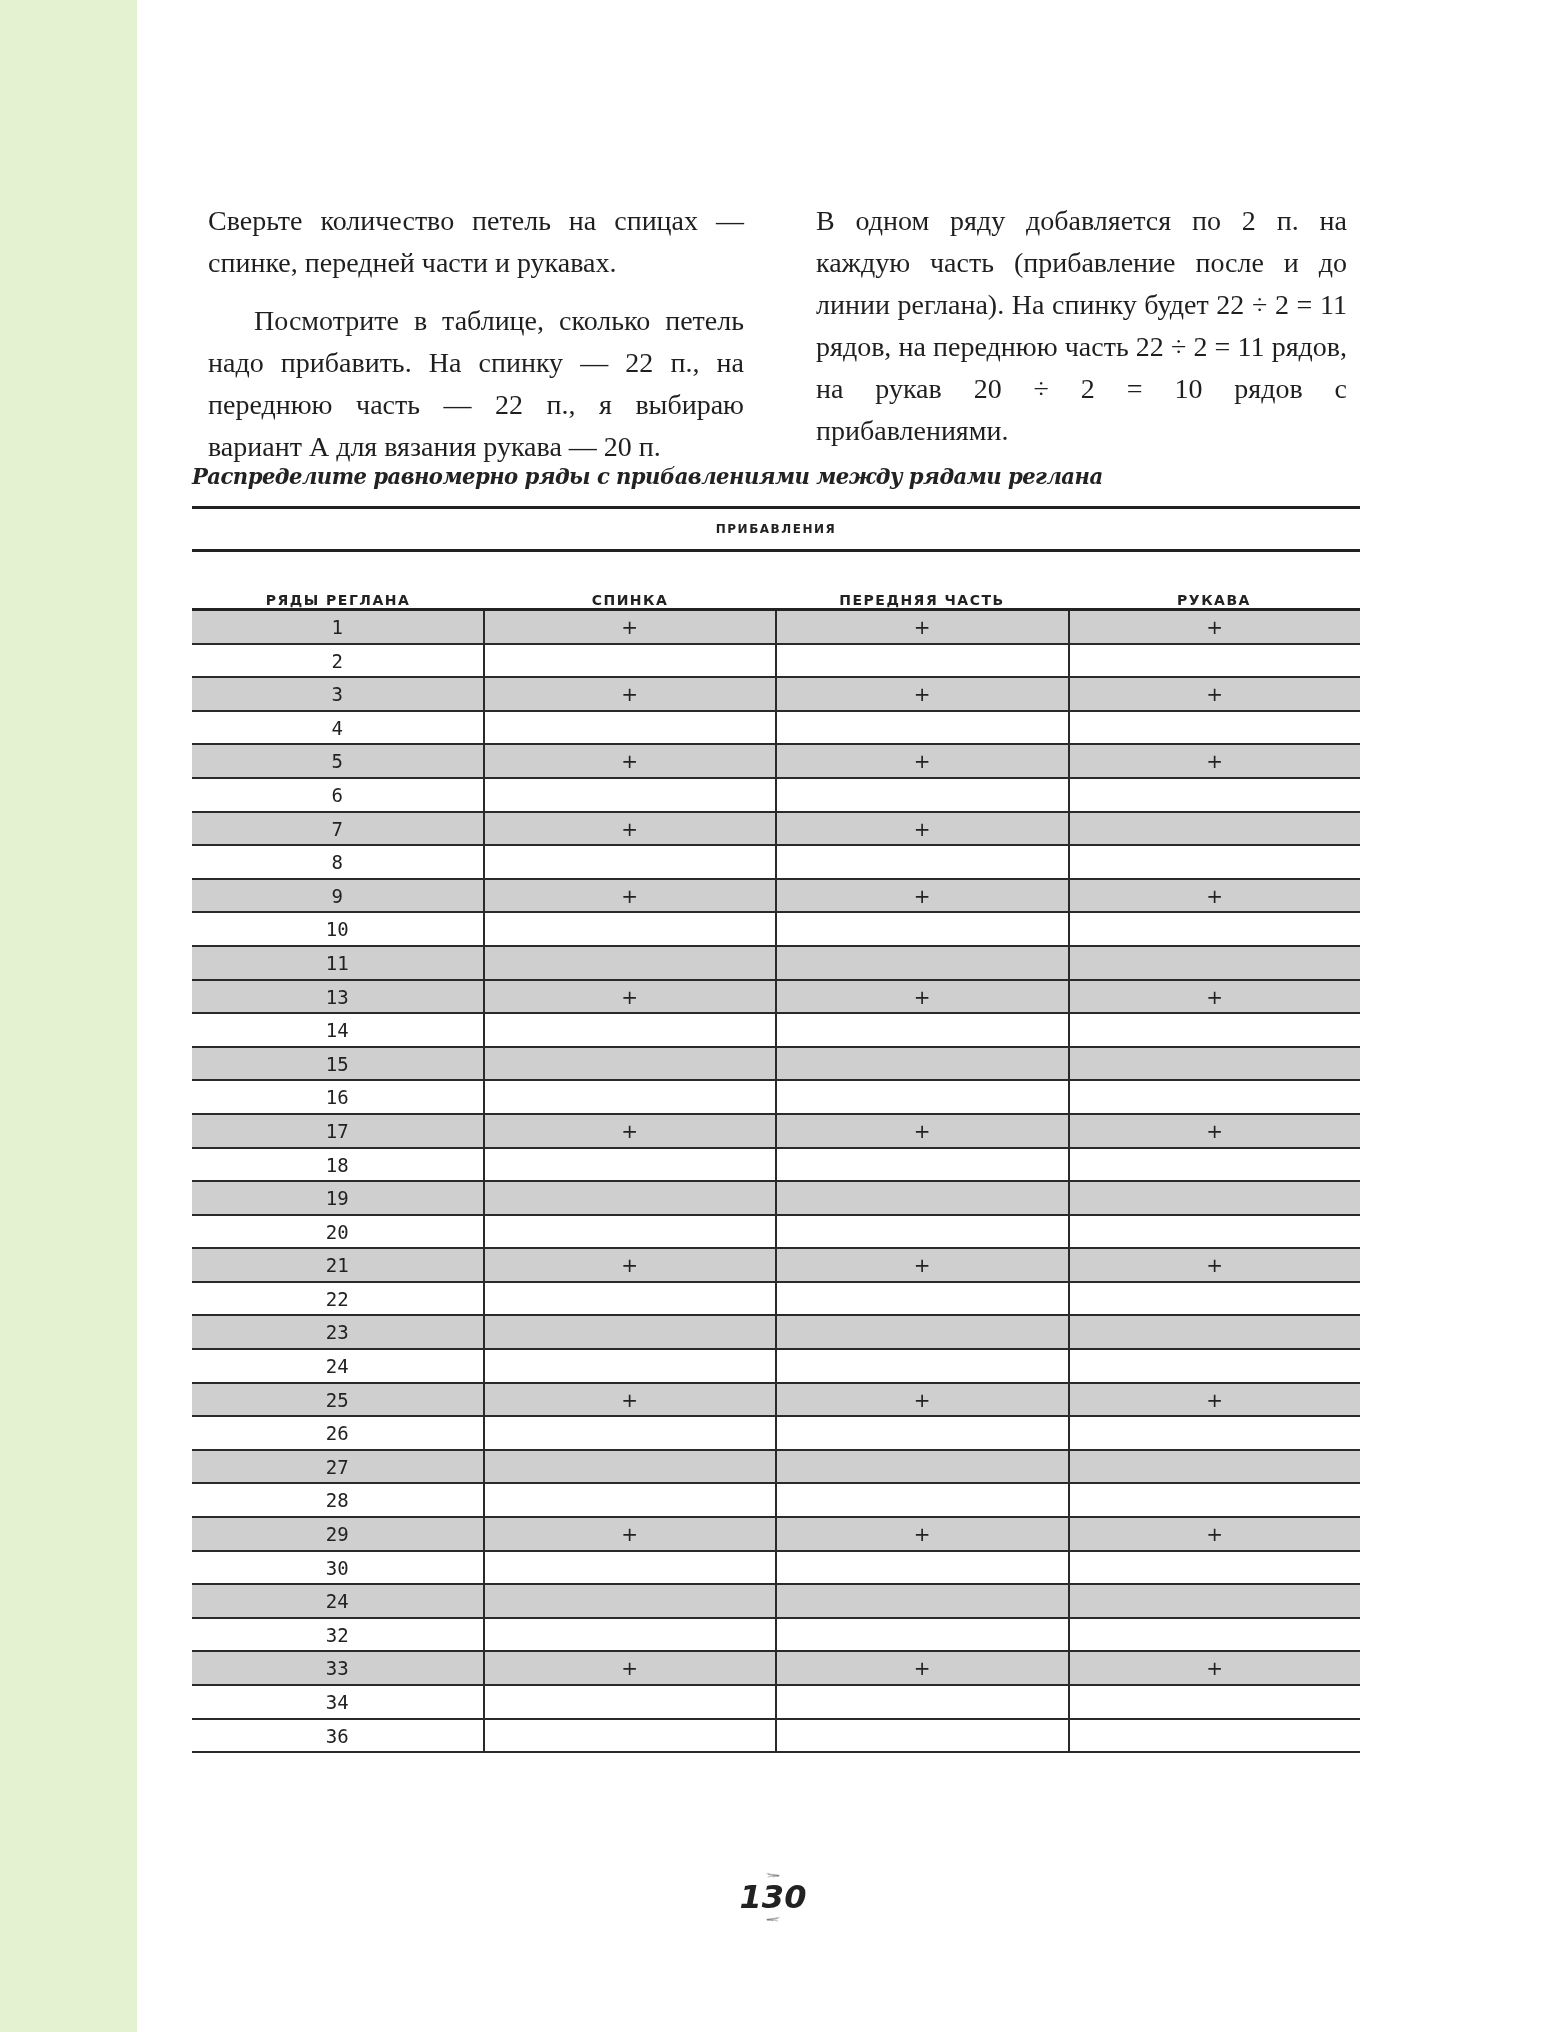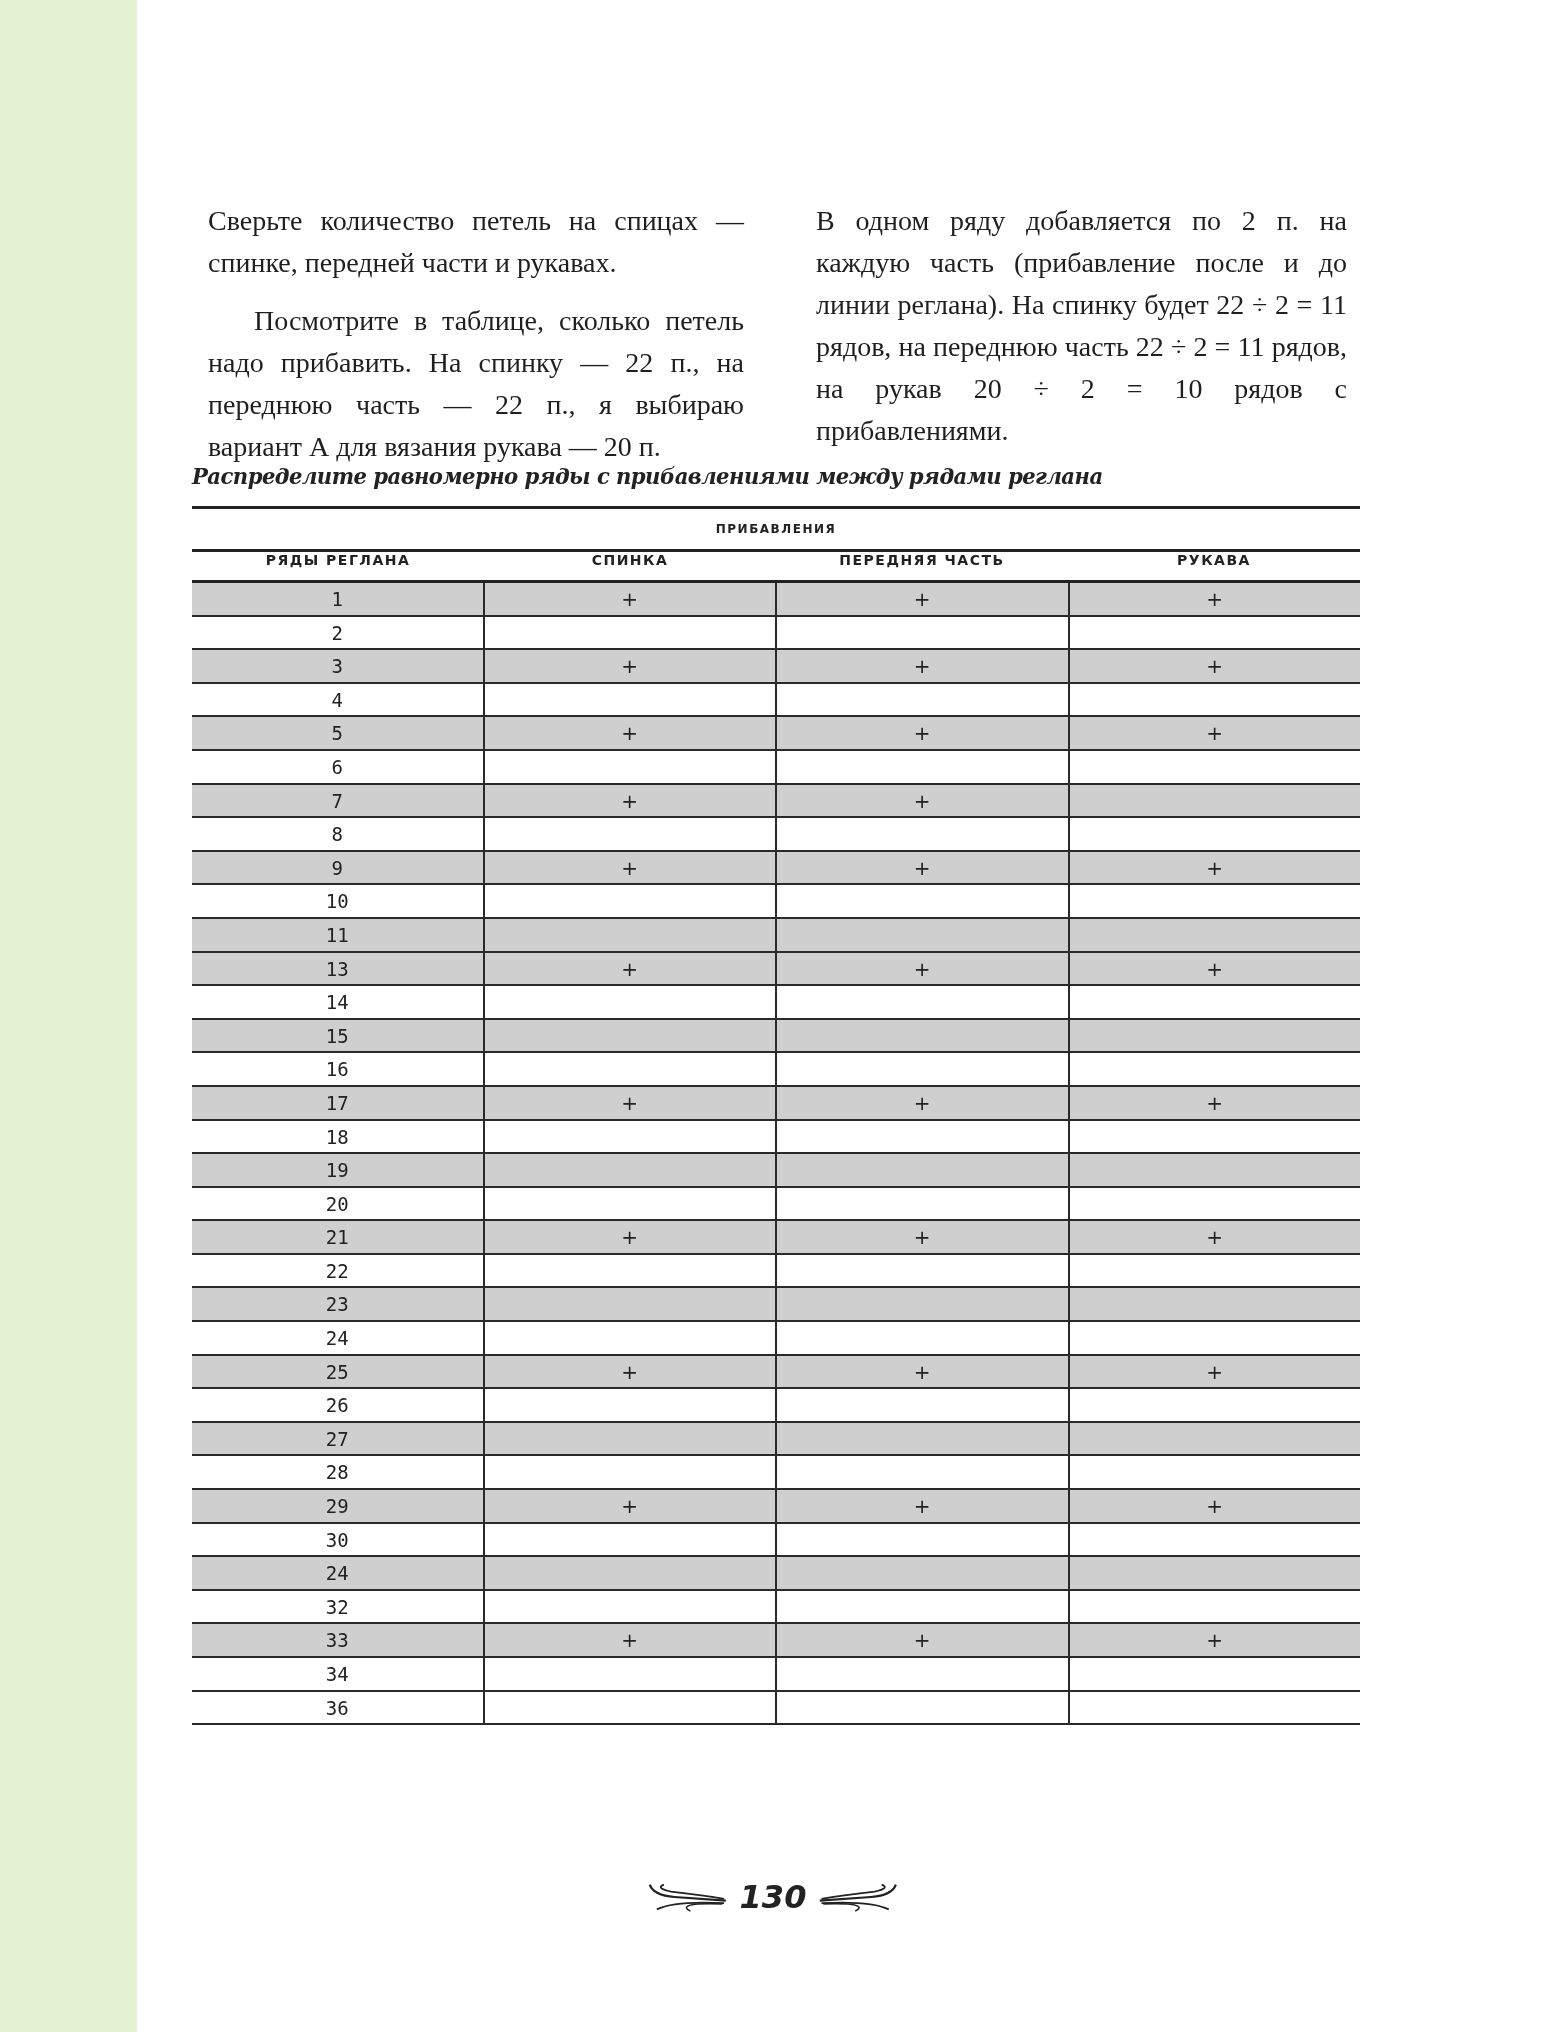--- a/index.html
+++ b/index.html
@@ -7,28 +7,28 @@
   .margin-strip{position:absolute;left:0;top:0;width:137px;height:2032px;background:#e4f2d1;}
   .col{position:absolute;top:184px;font-size:28px;line-height:42px;text-align:justify;}
   .col p{margin:16px;}
   .col p.indent{text-indent:46px;}
   .col-left{left:192px;width:568px;}
   .col-right{left:800px;width:563px;}
   .table-title{position:absolute;left:192px;top:462px;font-family:"DejaVu Serif",serif;font-style:italic;font-weight:bold;font-size:23px;letter-spacing:-0.6px;color:#222;transform:scaleX(0.92);transform-origin:left top;}
   .tbl{position:absolute;left:192px;top:506px;width:1168px;}
   .rule-thick{height:3px;background:#222;}
   .group-head{height:40px;line-height:40px;text-align:center;font-family:"DejaVu Sans",sans-serif;font-weight:bold;font-size:12px;letter-spacing:1.5px;color:#222;}
-  .col-heads{display:flex;height:28px;align-items:flex-start;}
+  .col-heads{display:flex;height:56px;align-items:flex-end;}
   .col-heads div{flex:1;text-align:center;font-family:"DejaVu Sans",sans-serif;font-weight:bold;font-size:14px;letter-spacing:1.5px;color:#222;}
   .row{display:flex;height:31.6px;border-bottom:2px solid #2a2a2a;}
   .row.shaded{background:#cfcfcf;}
   .cell{flex:1;text-align:center;line-height:32px;font-family:"DejaVu Sans Mono",monospace;font-size:19px;color:#222;border-left:2px solid #2a2a2a;}
   .cell:first-child{border-left:none;}
   .cell.plus{font-family:"DejaVu Sans",sans-serif;font-size:20px;font-weight:normal;}
-  .page-num{position:absolute;left:648px;top:1872px;width:250px;height:50px;display:flex;align-items:center;justify-content:center;}
+  .page-num{position:absolute;left:648px;top:1872px;width:250px;height:50px;display:flex;align-items:center;justify-content:center;flex-direction:column;}
   .page-num span{font-family:"DejaVu Sans",sans-serif;font-style:italic;font-weight:bold;font-size:32px;margin:0 12px;color:#222;}
 </style>
 </head>
 <body>
 
 <div class="margin-strip"></div>
 
 <div class="col col-left">
   <p>Сверьте количество петель на спицах — спинке, передней части и рукавах.</p>
   <p class="indent">Посмотрите в таблице, сколько петель надо прибавить. На спинку — 22 п., на переднюю часть — 22 п., я выбираю вариант А для вязания рукава — 20 п.</p>

